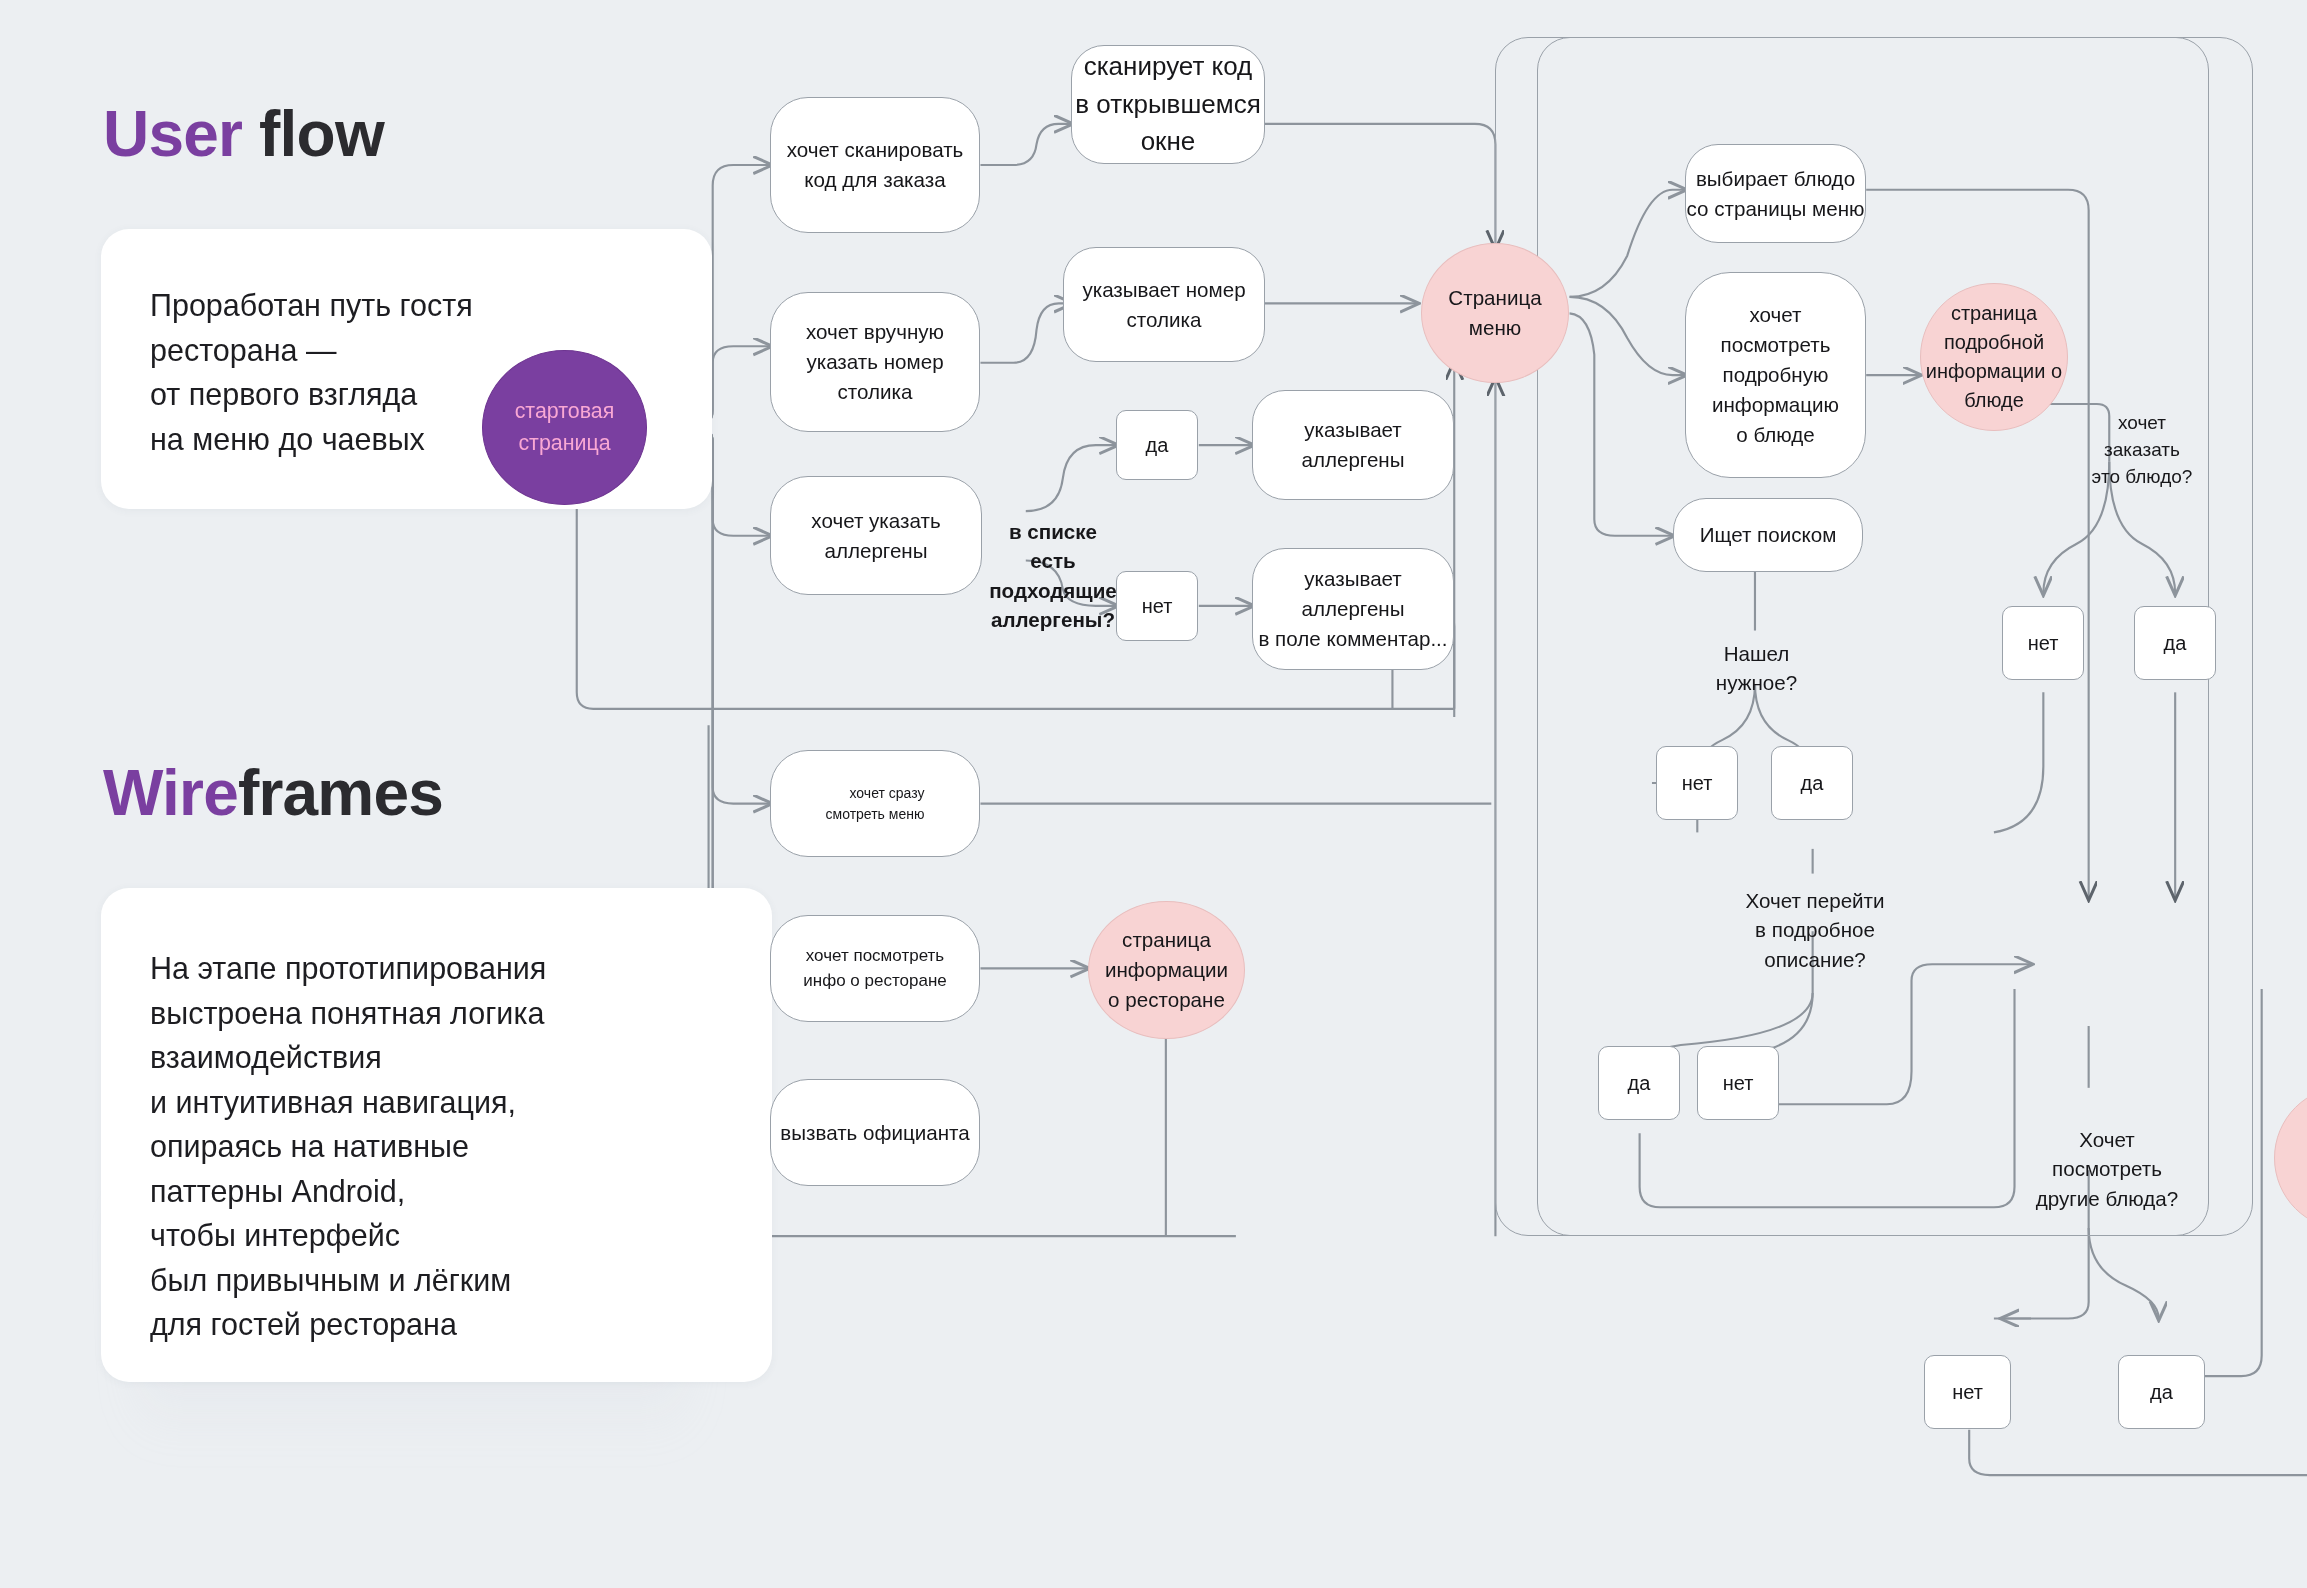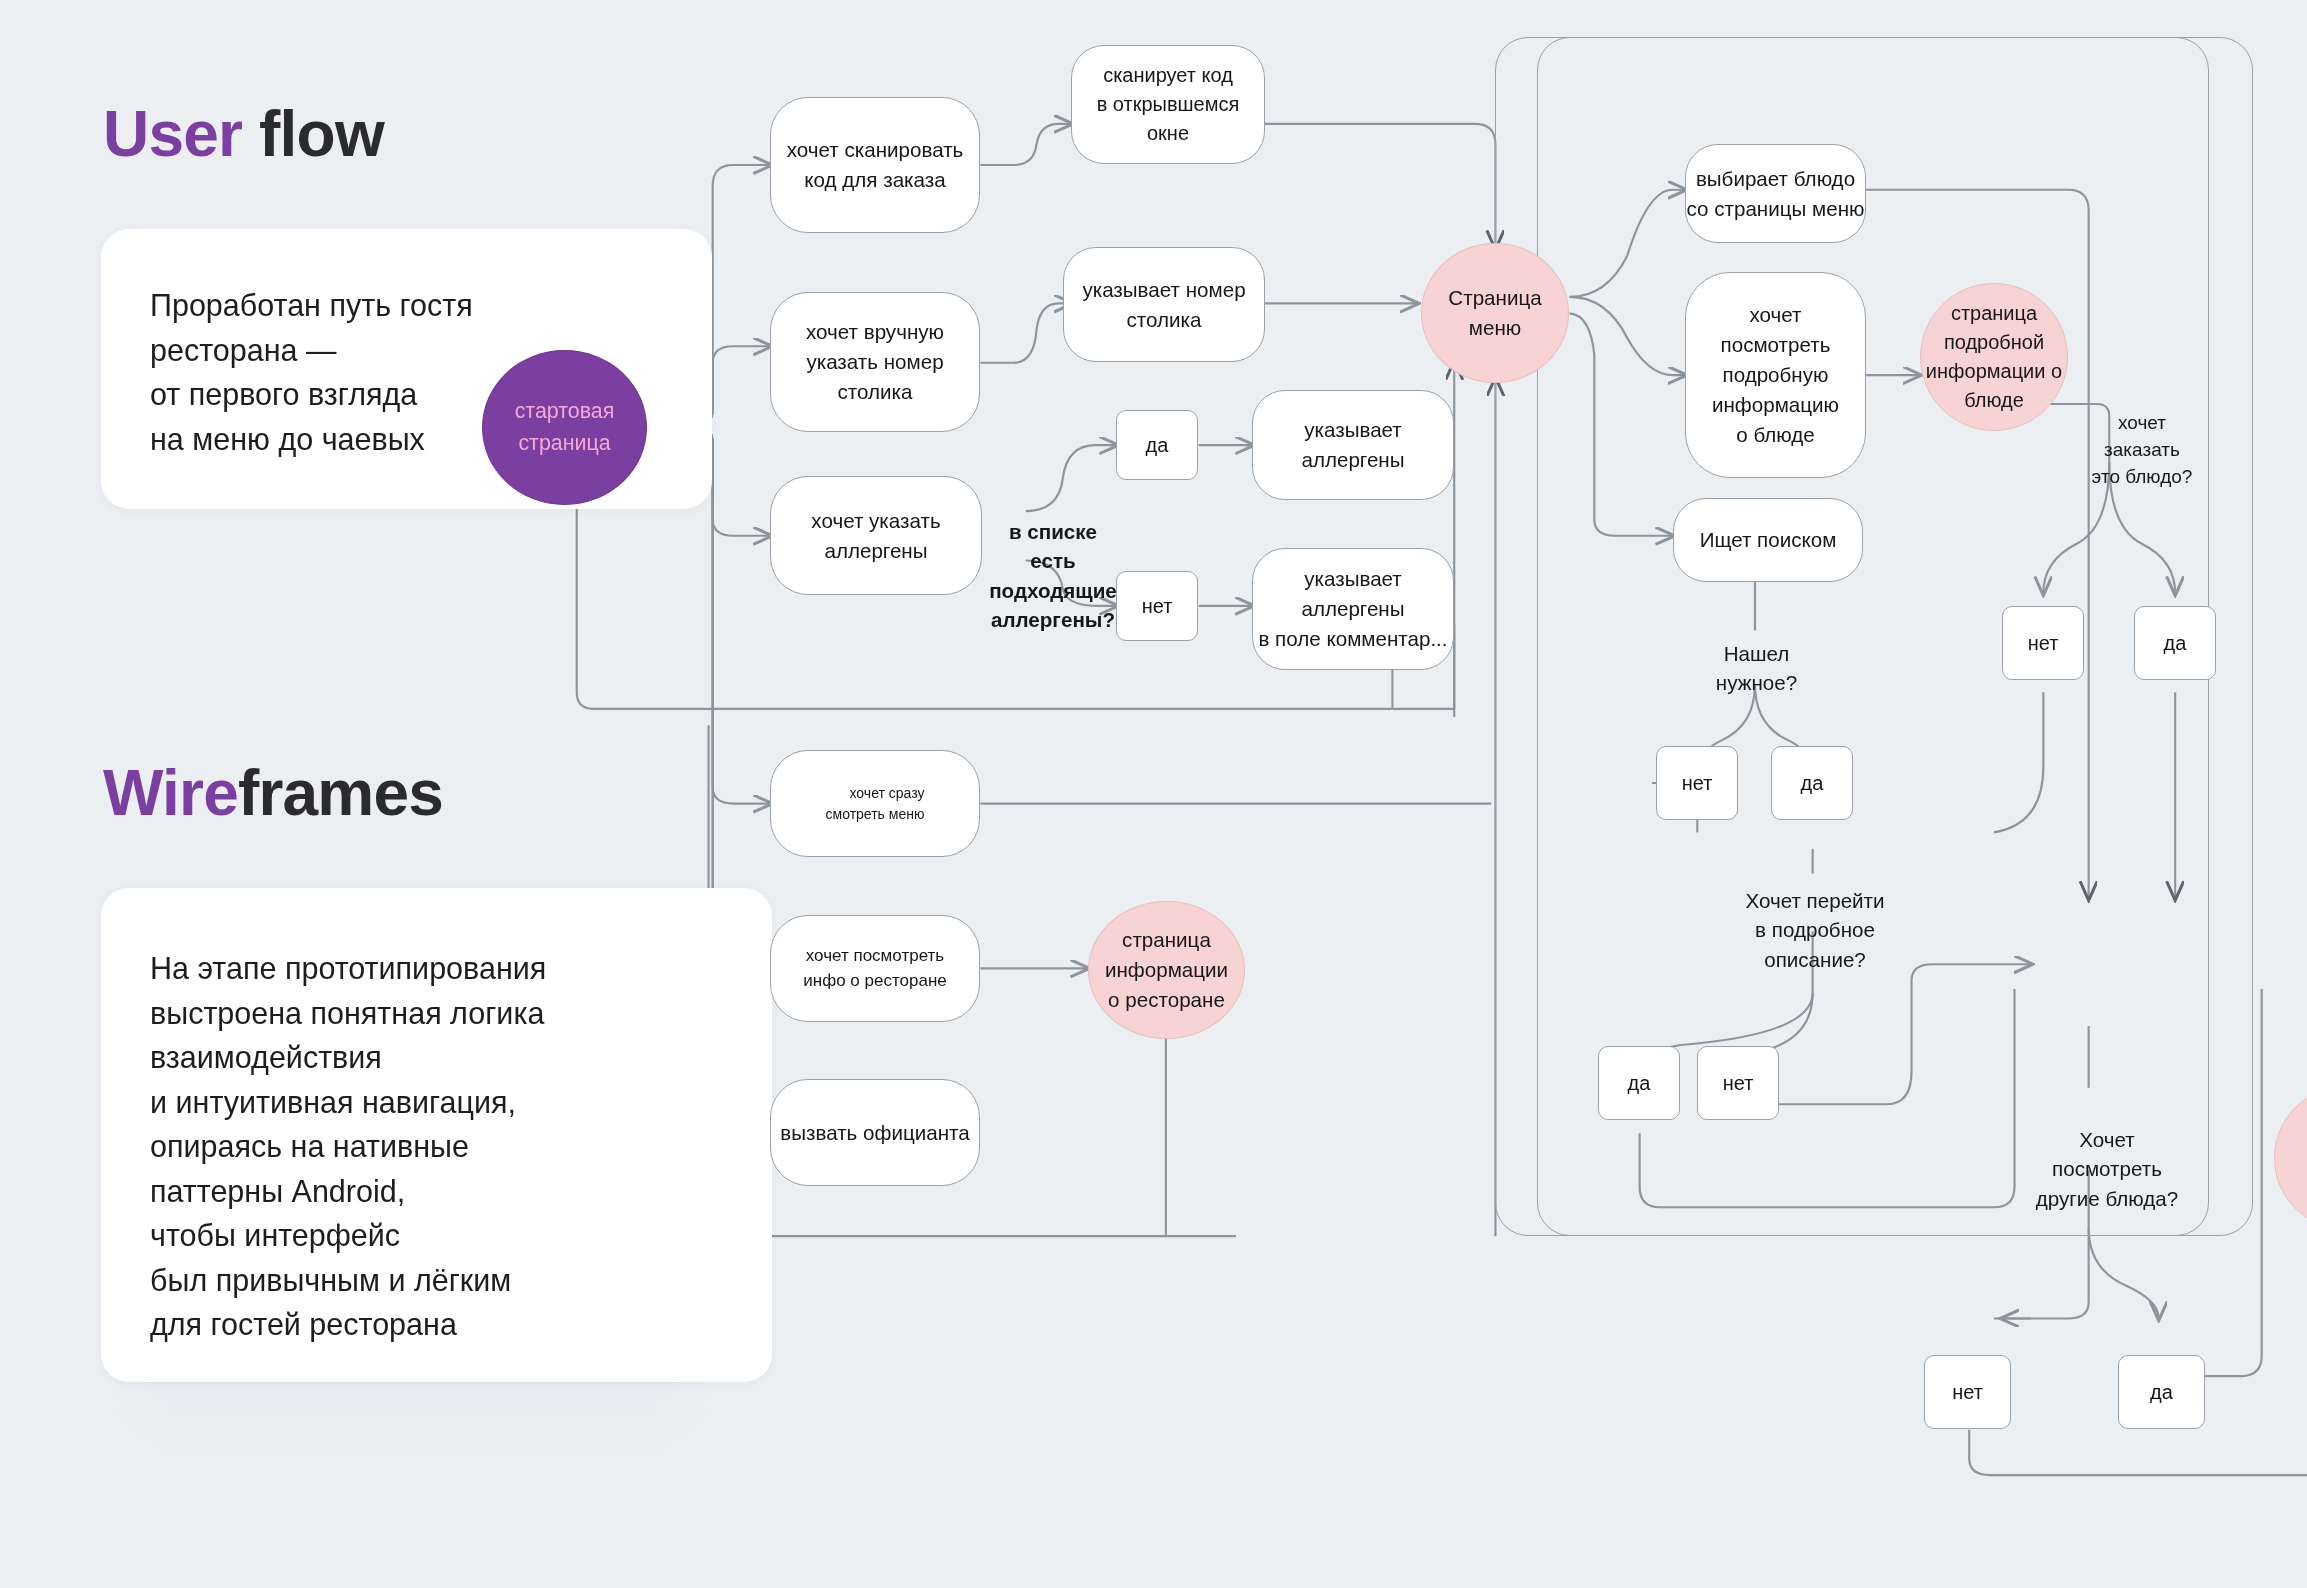--- a/index.html
+++ b/index.html
@@ -214,21 +214,21 @@
   <div class="node circle-purple" style="left:482px; top:350px; width:165px; height:155px; font-size:21.4px;">
     <span>стартовая
 страница</span>
   </div>
 
   <div class="node rounded" style="left:770px; top:97px; width:210px; height:136px; font-size:20.6px;">
     <span>хочет сканировать
 код для заказа</span>
   </div>
 
-  <div class="node rounded" style="left:1071px; top:45px; width:194px; height:119px; font-size:20px; border-radius:33px;">
+  <div class="node rounded" style="left:1071px; top:45px; width:194px; height:119px; font-size:26px; border-radius:33px;">
     <span>сканирует код
 в открывшемся
 окне</span>
   </div>
 
   <div class="node rounded" style="left:770px; top:292px; width:210px; height:140px; font-size:20.6px;">
     <span>хочет вручную
 указать номер
 столика</span>
   </div>
@@ -308,21 +308,21 @@
   </div>
 
   <div class="node rounded" style="left:1685px; top:272px; width:181px; height:206px; border-radius:45px; font-size:20.6px;">
     <span>хочет
 посмотреть
 подробную
 информацию
 о блюде</span>
   </div>
 
-  <div class="node pill" style="left:1673px; top:498px; width:190px; height:84px; font-size:20.6px;">
+  <div class="node pill" style="left:1673px; top:498px; width:190px; height:74px; font-size:20.6px;">
     <span>Ищет поиском</span>
   </div>
 
   <div class="flow-label" style="left:2080px; top:383px; width:124px; font-size:19px;">
     <span>хочет
 заказать
 это блюдо?</span>
   </div>
 
   <div class="node small-box" style="left:2002px; top:606px; width:82px; height:74px;">

